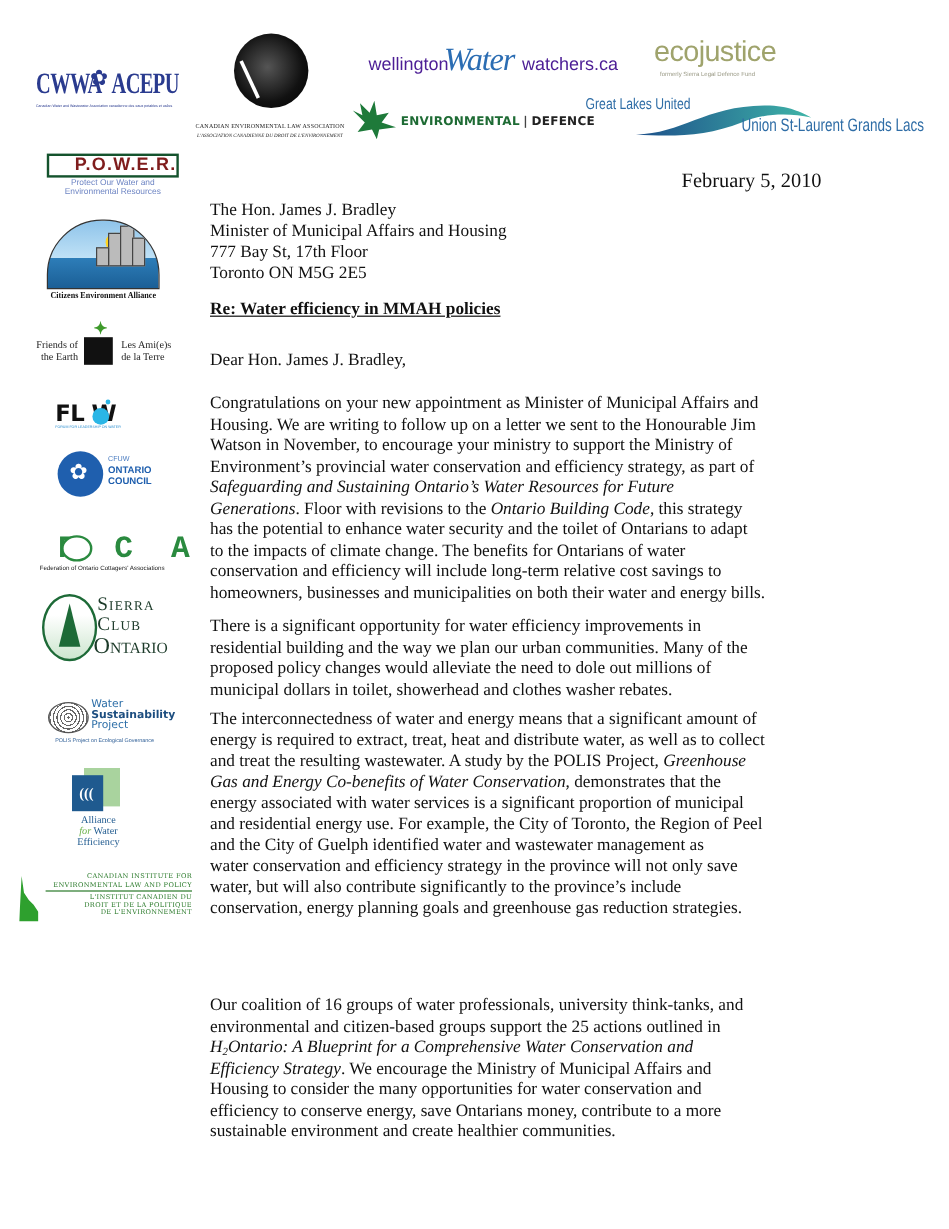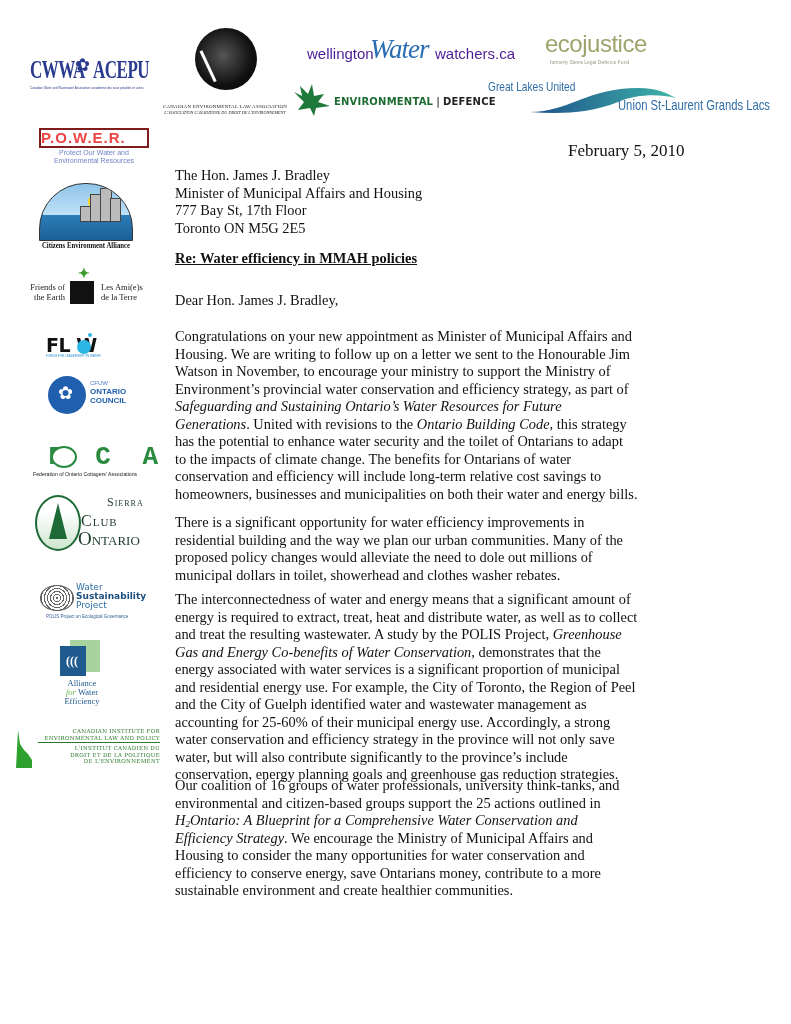--- a/index.html
+++ b/index.html
@@ -33,21 +33,21 @@
   .envd .t { position:absolute; left:42px; top:14px; font-family:"DejaVu Sans", sans-serif; font-weight:bold; font-size:10px; color:#1e6b34; letter-spacing:0.2px; white-space:nowrap; }
   .envd .t .bar { color:#444; margin:0 3px; }
   .envd .t .def { color:#222; }
 
   .glu { left:488px; top:78px; width:250px; height:40px; }
   .glu .a { position:absolute; left:0; top:1px; font-family:"Liberation Sans", sans-serif; font-size:13px; color:#2f6da6; transform:scaleX(0.78); transform-origin:left; white-space:nowrap; }
   .glu .b { position:absolute; left:130px; top:18px; font-family:"Liberation Sans", sans-serif; font-size:15px; color:#2f6da6; transform:scaleX(0.75); transform-origin:left; white-space:nowrap; }
   .glu svg { position:absolute; left:40px; top:6px; }
 
   .power { left:37px; top:128px; width:114px; height:42px; }
-  .power .box { position:absolute; left:2px; top:0; width:106px; height:16px; border:2px solid #7f1d1d; font-family:"Liberation Sans", sans-serif; font-weight:bold; color:#ef4444; font-size:15px; line-height:16px; text-align:left; letter-spacing:1px; }
+  .power .box { position:absolute; left:2px; top:0; width:106px; height:16px; border:2px solid #14532d; font-family:"Liberation Sans", sans-serif; font-weight:bold; color:#7f1d1d; font-size:15px; line-height:16px; text-align:right; letter-spacing:1px; }
   .power .s { position:absolute; left:0; top:21px; width:114px; text-align:center; font-family:"Liberation Sans", sans-serif; font-size:7px; line-height:8px; color:#6f86c4; }
 
   .cea { left:33px; top:183px; width:104px; height:70px; }
   .cea .dome { position:absolute; left:6px; top:0; width:92px; height:56px; border-radius:46px 46px 0 0; background:linear-gradient(#8fc4ea 0%, #bfe1f6 55%, #2d7db8 56%, #1b5f96 100%); overflow:hidden; border:1px solid #333; }
   .cea .sun { position:absolute; left:48px; top:10px; width:16px; height:16px; border-radius:50%; background:#ffd41f; }
   .cea .bld { position:absolute; bottom:18px; background:#bbb; border:1px solid #444; }
   .cea .name { position:absolute; left:0; top:58px; width:106px; text-align:center; font-family:"Liberation Serif", serif; font-weight:bold; font-size:7.5px; transform:scaleX(0.9); }
 
   .foe { left:25px; top:262px; width:130px; height:44px; }
   .foe .l { position:absolute; left:0; top:20px; font-size:8.5px; line-height:10px; text-align:right; width:40px; color:#222; }
@@ -69,21 +69,21 @@
 
   .foca { left:33px; top:444px; width:112px; height:36px; }
   .foca .t { position:absolute; left:15px; top:-2px; font-family:Liberation Mono, monospace; font-weight:bold; font-size:26px; color:#2a8a3f; letter-spacing:8px; white-space:nowrap; }
   .foca .tree { position:absolute; left:18px; top:2px; width:22px; height:18px; border-radius:50%; border:2px solid #2a8a3f; background:#fff; }
   .foca .s { position:absolute; left:0; top:27px; font-family:"Liberation Sans", sans-serif; font-size:5.2px; color:#222; white-space:nowrap; }
 
   .sierra { left:35px; top:495px; width:110px; height:55px; }
   .sierra .oval { position:absolute; left:0; top:0; width:42px; height:52px; border-radius:50%; border:2px solid #1d6a37; background:linear-gradient(#fff 0%, #fff 30%, #cde6cf 100%); }
   .sierra .tree { position:absolute; left:12px; top:6px; width:0; height:0; border-left:9px solid transparent; border-right:9px solid transparent; border-bottom:36px solid #1d6a37; }
   .sierra .w { position:absolute; left:46px; font-family:"Liberation Serif", serif; color:#1d3b2a; font-variant:small-caps; }
-  .sierra .w1 { top:0; font-size:12px; letter-spacing:1px;margin-left:26px; }
+  .sierra .w1 { top:0; font-size:16px; letter-spacing:1px; }
   .sierra .w2 { top:17px; font-size:16px; letter-spacing:1px; }
   .sierra .w3 { top:33px; font-size:19px; left:43px; }
 
   .wsp { left:40px; top:583px; width:110px; height:38px; }
   .wsp .e { position:absolute; left:0; top:2px; width:32px; height:24px; border-radius:50%; border:1px solid #555; background:repeating-radial-gradient(circle, #666 0 1px, #fff 1px 3px); }
   .wsp .t { position:absolute; left:36px; top:0; font-family:"DejaVu Sans", sans-serif; font-size:9px; line-height:9px; color:#2e6fa8; }
   .wsp .s { position:absolute; left:6px; top:31px; font-family:"Liberation Sans", sans-serif; font-size:4.5px; color:#2e5e96; white-space:nowrap; }
 
   .awe { left:56px; top:640px; width:52px; height:68px; }
   .awe .g { position:absolute; left:14px; top:0; width:30px; height:32px; background:#a9d39e; }
@@ -101,21 +101,21 @@
   .date { position:absolute; left:568px; top:141px; font-size:17px; }
   .addr { position:absolute; left:175px; top:167px; font-size:14.4px; line-height:17.6px; }
   .addr div { white-space:nowrap; }
   .subject { position:absolute; left:175px; top:250px; font-weight:bold; text-decoration:underline; font-size:14.4px; }
   .salutation { position:absolute; left:175px; top:292px; font-size:14.4px; }
   .para { position:absolute; left:175px; width:510px; font-size:14.4px; line-height:17.5px; }
   .para .ln { white-space:nowrap; display:block; }
   .p1 { top:328px; }
   .p2 { top:514px; }
   .p3 { top:591px; }
-  .p4 { top:777px; }
+  .p4 { top:830px; }
   i { font-style:italic; }
   sub { font-size:9px; vertical-align:-2px; line-height:0; }
 </style>
 </head>
 <body>
 
 <div class="abs cwwa">
   <span class="word left">CWWA</span>
   <span class="leaf">✿</span>
   <span class="word right">ACEPU</span>
@@ -278,21 +278,21 @@
 <div class="subject">Re: Water efficiency in MMAH policies</div>
 
 <div class="salutation">Dear Hon. James J. Bradley,</div>
 
 <div class="para p1">
   <span class="ln">Congratulations on your new appointment as Minister of Municipal Affairs and</span>
   <span class="ln">Housing. We are writing to follow up on a letter we sent to the Honourable Jim</span>
   <span class="ln">Watson in November, to encourage your ministry to support the Ministry of</span>
   <span class="ln">Environment’s provincial water conservation and efficiency strategy, as part of</span>
   <span class="ln"><i>Safeguarding and Sustaining Ontario’s Water Resources for Future</i></span>
-  <span class="ln"><i>Generations</i><span>. United with revisions to the </span><i>Ontario Building Code</i><span>, this strategy</span></span>
+  <span class="ln"><i>Generations</i><span>. Floor with revisions to the </span><i>Ontario Building Code</i><span>, this strategy</span></span>
   <span class="ln">has the potential to enhance water security and the toilet of Ontarians to adapt</span>
   <span class="ln">to the impacts of climate change. The benefits for Ontarians of water</span>
   <span class="ln">conservation and efficiency will include long-term relative cost savings to</span>
   <span class="ln">homeowners, businesses and municipalities on both their water and energy bills.</span>
 </div>
 
 <div class="para p2">
   <span class="ln">There is a significant opportunity for water efficiency improvements in</span>
   <span class="ln">residential building and the way we plan our urban communities. Many of the</span>
   <span class="ln">proposed policy changes would alleviate the need to dole out millions of</span>
@@ -300,21 +300,20 @@
 </div>
 
 <div class="para p3">
   <span class="ln">The interconnectedness of water and energy means that a significant amount of</span>
   <span class="ln">energy is required to extract, treat, heat and distribute water, as well as to collect</span>
   <span class="ln"><span>and treat the resulting wastewater. A study by the POLIS Project, </span><i>Greenhouse</i></span>
   <span class="ln"><i>Gas and Energy Co-benefits of Water Conservation</i><span>, demonstrates that the</span></span>
   <span class="ln">energy associated with water services is a significant proportion of municipal</span>
   <span class="ln">and residential energy use. For example, the City of Toronto, the Region of Peel</span>
   <span class="ln">and the City of Guelph identified water and wastewater management as</span>
-  <span class="ln">accounting for 25-60% of their municipal energy use. Accordingly, a strong</span>
   <span class="ln">water conservation and efficiency strategy in the province will not only save</span>
   <span class="ln">water, but will also contribute significantly to the province’s include</span>
   <span class="ln">conservation, energy planning goals and greenhouse gas reduction strategies.</span>
 </div>
 
 <div class="para p4">
   <span class="ln">Our coalition of 16 groups of water professionals, university think-tanks, and</span>
   <span class="ln">environmental and citizen-based groups support the 25 actions outlined in</span>
   <span class="ln"><i><span>H</span><sub>2</sub><span>Ontario: A Blueprint for a Comprehensive Water Conservation and</span></i></span>
   <span class="ln"><i>Efficiency Strategy</i><span>. We encourage the Ministry of Municipal Affairs and</span></span>

